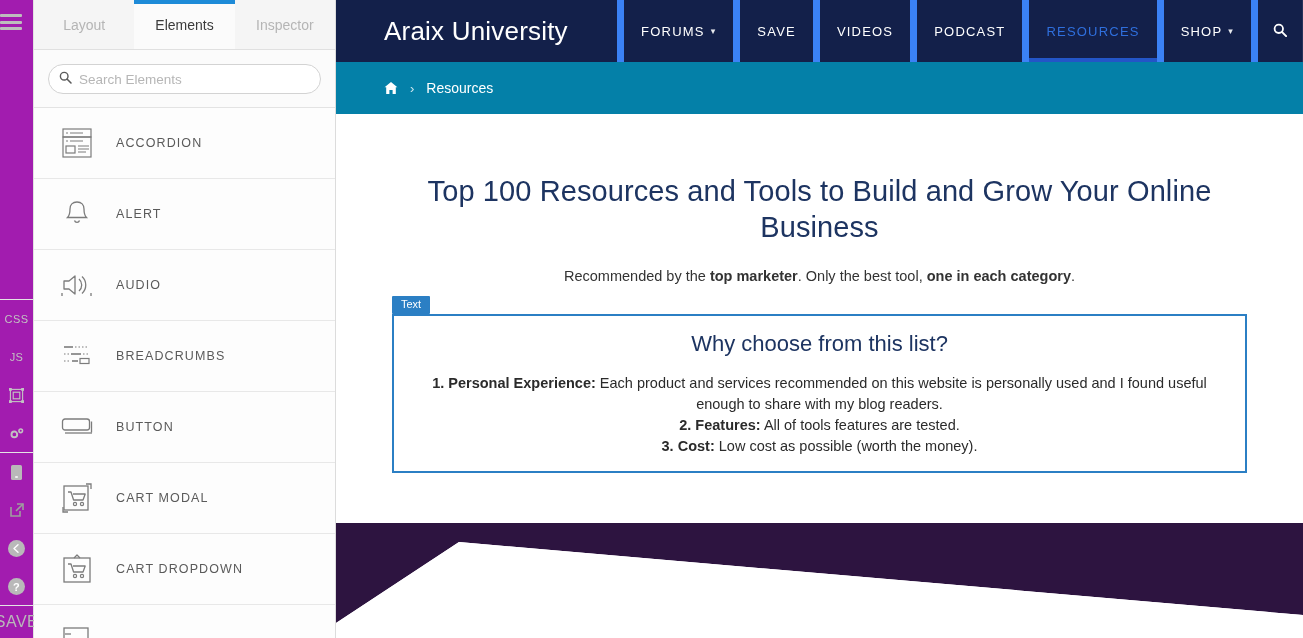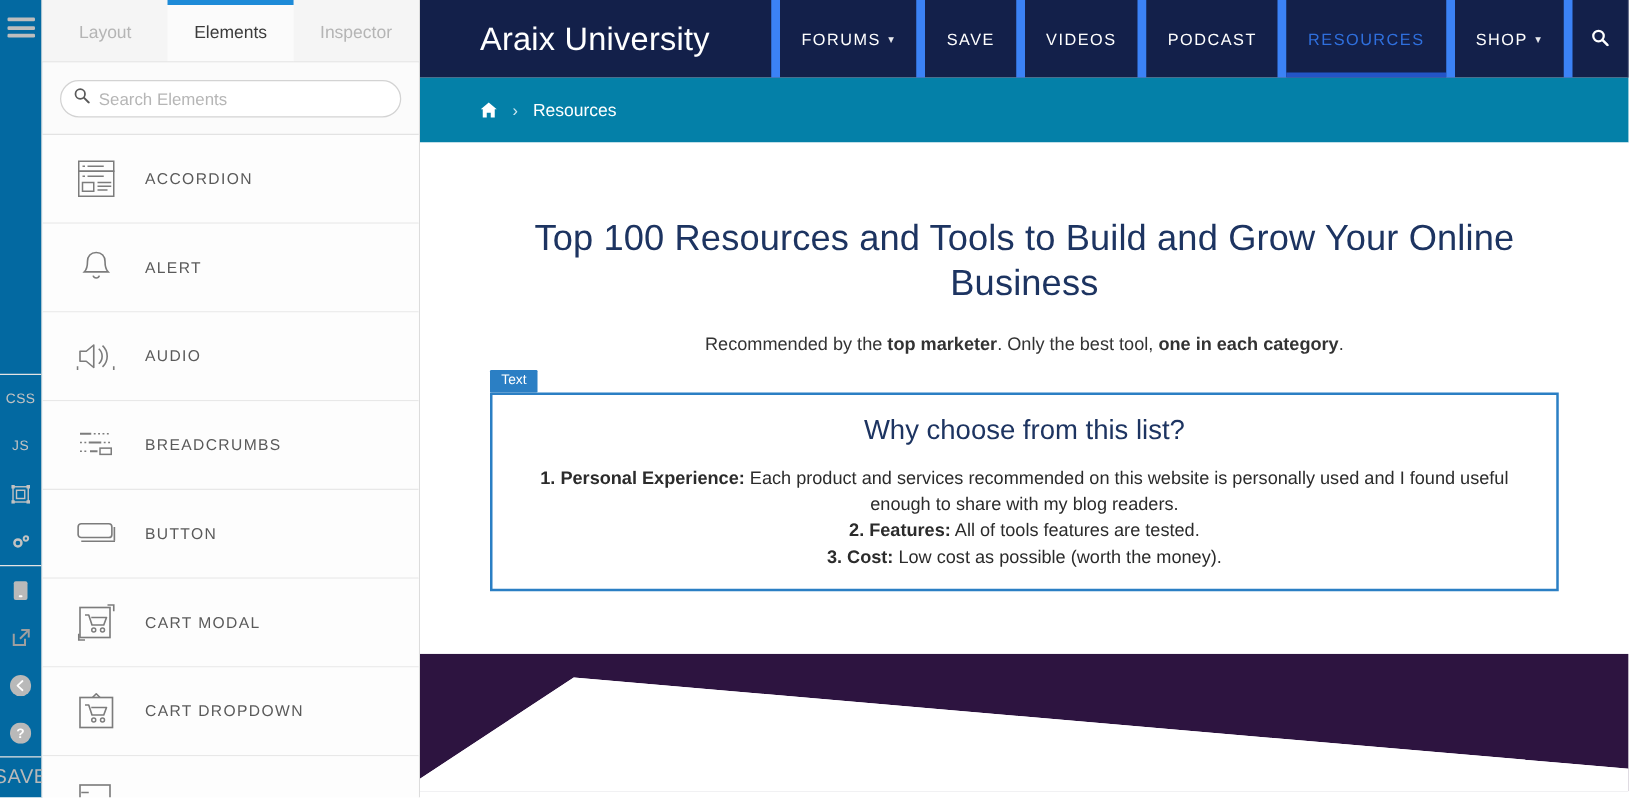--- a/index.html
+++ b/index.html
@@ -7,23 +7,23 @@
     width: 1303px; height: 638px;
     overflow: hidden;
     font-family: "Liberation Sans", sans-serif;
     background: #ffffff;
   }
   .app { position: relative; width: 1303px; height: 638px; display: flex; }
 
   
   .rail {
     width: 34px; height: 638px;
-    background: #0369a1;
+    background: #a21caf;
     border-right: 1px solid #e2e2e2;
-    display: flex; flex-direction: column; align-items: center;
+    display: flex; flex-direction: column; 
     flex: 0 0 34px;
   }
   .rail-hamburger { margin-top: 14px; width: 22px; height: 16px;
     display: flex; flex-direction: column; justify-content: space-between; cursor: pointer; }
   .rail-hamburger i { display: block; height: 3px; background: #bdbdbd; border-radius: 1px; }
   .rail-group { width: 100%; display: flex; flex-direction: column; align-items: center; }
   .rail-divider { width: 100%; height: 1px; background: #e4e4e4; }
   .rail-item {
     width: 34px; height: 38px;
     display: flex; align-items: center; justify-content: center;

